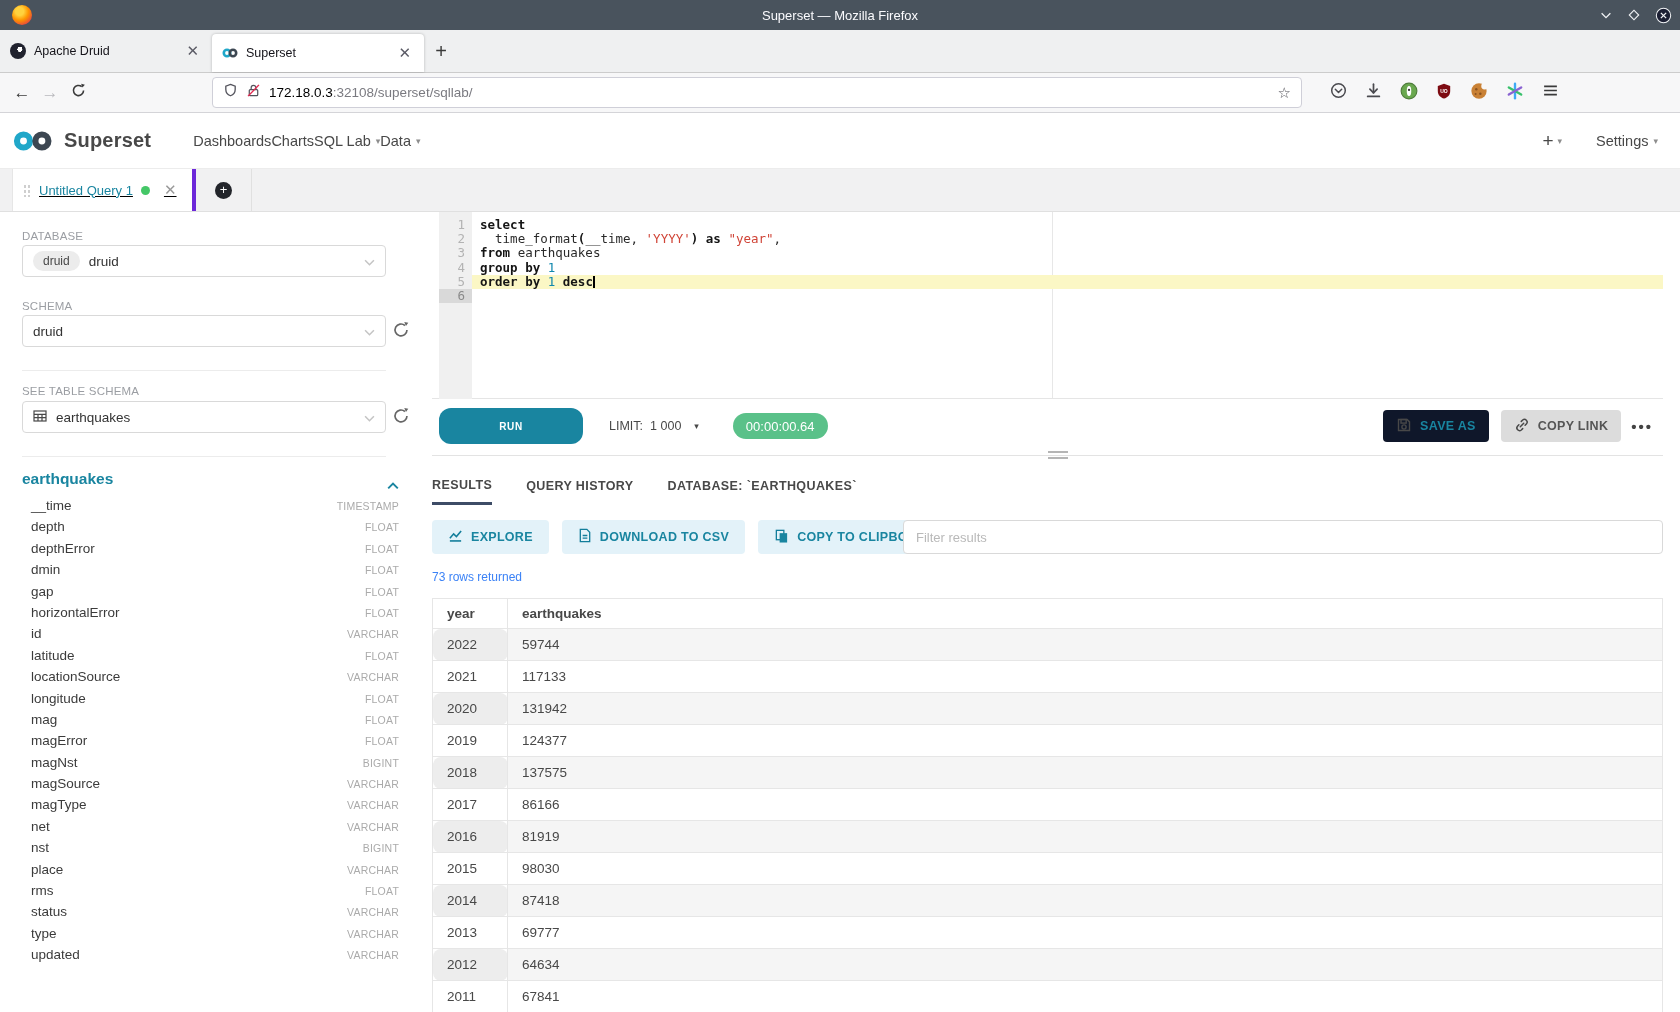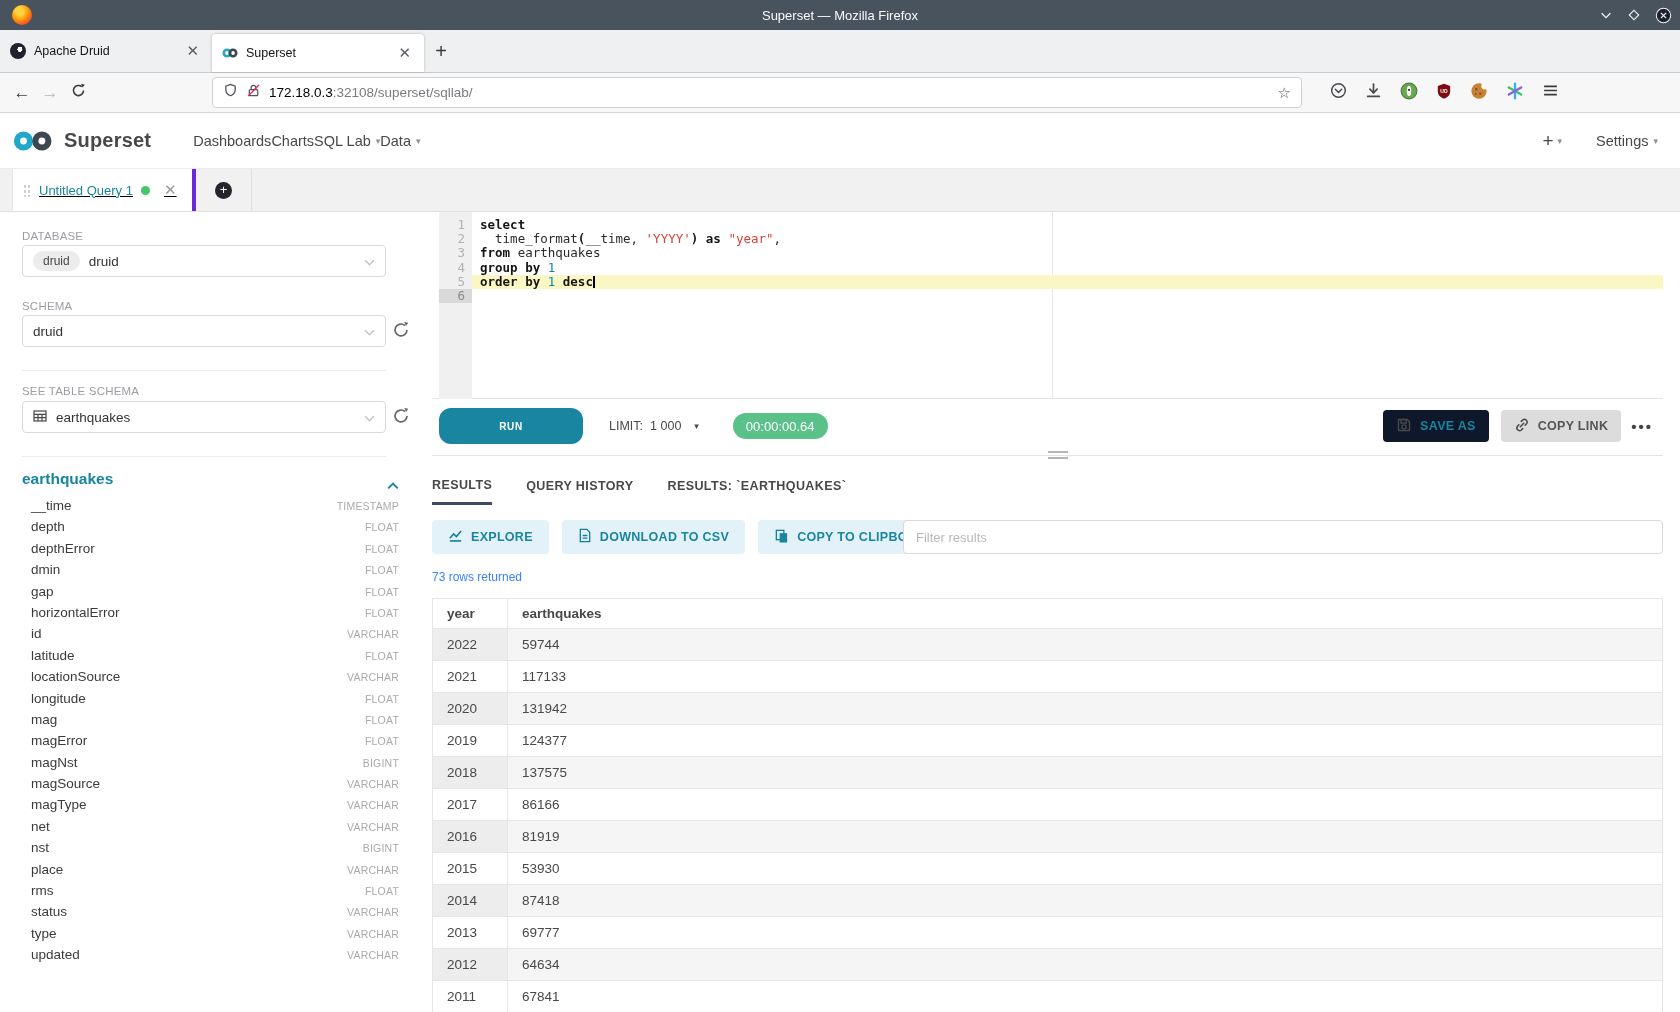--- a/index.html
+++ b/index.html
@@ -131,21 +131,21 @@
   #filter-input::placeholder { color:#b9b9b9; }
 
   #rows-returned { position:absolute; left:0; top:358px; font-size:12px; color:#3b82f6; }
 
   
   #result-table { position:absolute; left:0; top:386px; width:1231px; border-collapse:collapse; }
   #result-table th, #result-table td { border:1px solid #e6e6e6; text-align:left; padding:0 0 0 14px;
     font-size:13.5px; color:#484848; }
   #result-table th { height:30px; font-weight:bold; background:#fff; }
   #result-table td { height:32px; }
-  #result-table .c-year { width:75px; }
+  #result-table .c-year { width:75px;border-radius:8px; }
   tr.odd td { background:#f5f5f5; }
   tr.odd td.c-year { background:#ededed; }
 </style>
 </head>
 <body>
 
 <div id="stage">
 
   <div id="titlebar">
     <div id="ff-logo"></div>
@@ -495,21 +495,21 @@
       </span>
       <span id="more-btn">•••</span>
     </div>
 
     <div id="pane-divider"></div>
     <div id="drag-handle"></div>
 
     <div id="res-tabs">
       <span class="rtab active">RESULTS</span>
       <span class="rtab">QUERY HISTORY</span>
-      <span class="rtab">RESULTS: `EARTHQUAKES`</span>
+      <span class="rtab">DATABASE: `EARTHQUAKES`</span>
     </div>
 
     <div id="actions-row">
       <span class="act-btn">
         <span><svg width="15" height="15" viewBox="0 0 16 16">
               <g fill="none" stroke="#137e9b" stroke-width="1.7">
                 <polyline points="2,11 6,6.2 9,9.2 14,3.2"></polyline>
                 <path d="M2 13.8h12"></path>
               </g>
             </svg></span>
@@ -567,21 +567,21 @@
           <tr class="even">
             <td class="c-year">2017</td>
             <td>86166</td>
           </tr>
           <tr class="odd">
             <td class="c-year">2016</td>
             <td>81919</td>
           </tr>
           <tr class="even">
             <td class="c-year">2015</td>
-            <td>53930</td>
+            <td>98030</td>
           </tr>
           <tr class="odd">
             <td class="c-year">2014</td>
             <td>87418</td>
           </tr>
           <tr class="even">
             <td class="c-year">2013</td>
             <td>69777</td>
           </tr>
           <tr class="odd">

